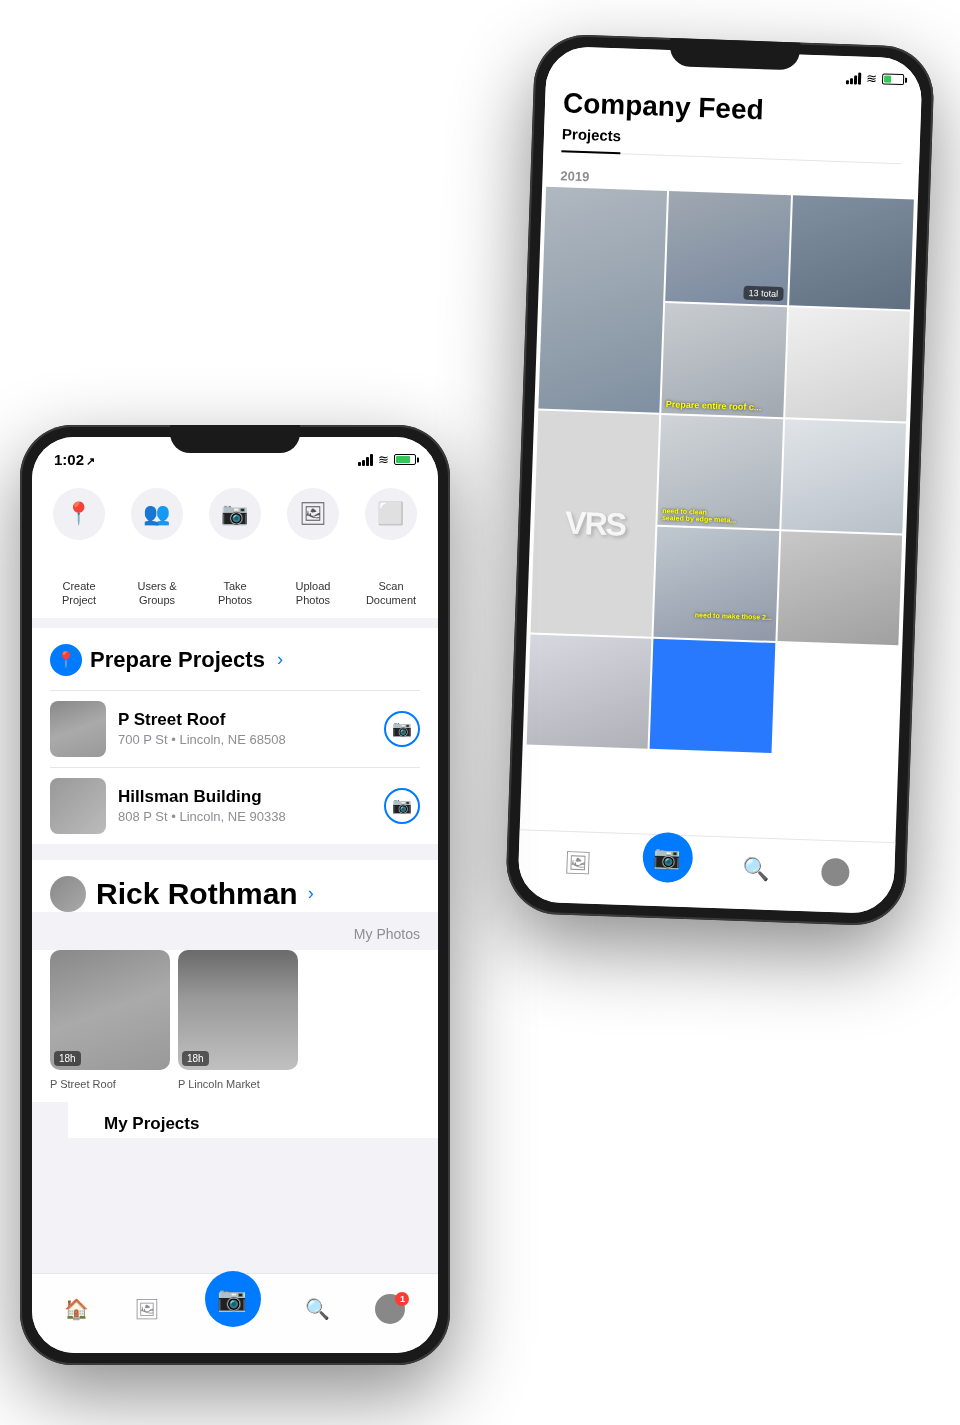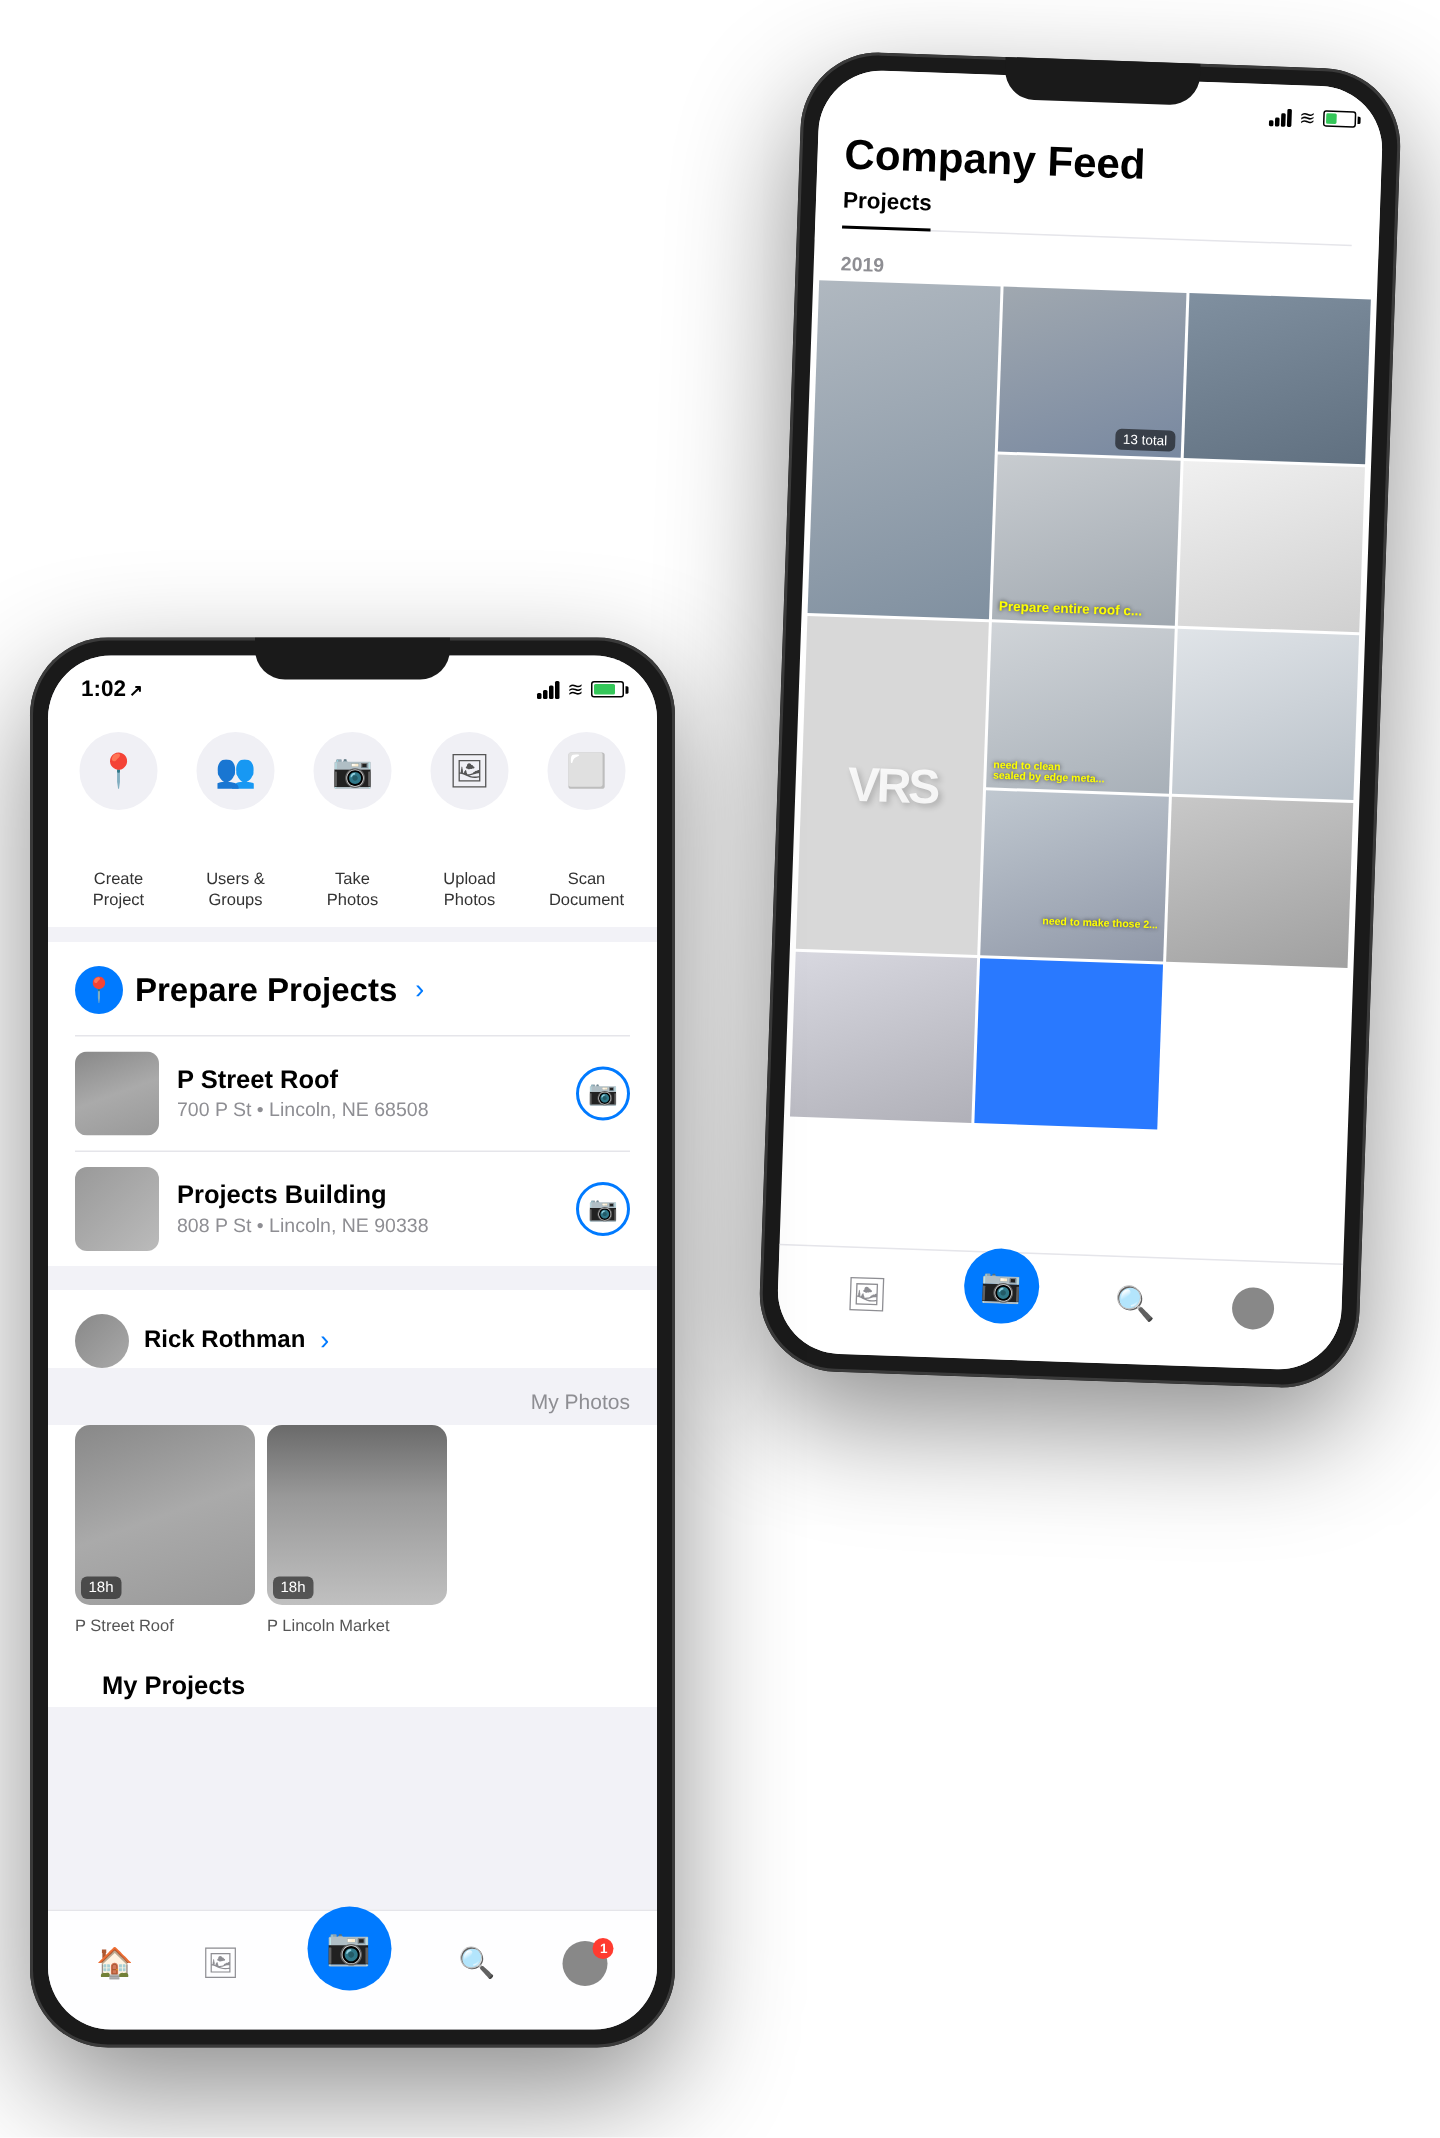--- a/index.html
+++ b/index.html
@@ -237,21 +237,21 @@
       gap: 10px;
       margin-bottom: 14px;
     }
     .user-avatar {
       width: 36px; height: 36px;
       border-radius: 50%;
       background: linear-gradient(135deg, #888 0%, #aaa 100%);
       overflow: hidden;
     }
     .user-name {
-      font-size: 16px;
+      font-size: 30px;
       font-weight: 700;
       color: #000;
     }
     .user-chevron {
       font-size: 18px;
       color: #007aff;
     }
 
     .my-photos-label {
       font-size: 14px;
@@ -290,20 +290,21 @@
       margin-top: 4px;
       padding: 0 18px;
     }
 
     .my-projects-label {
       font-size: 17px;
       font-weight: 600;
       color: #000;
       padding: 12px 36px 4px;
       background: #fff;
+      margin-left: 36px;
     }
 
     
     .tab-bar {
       position: absolute;
       bottom: 0; left: 0; right: 0;
       height: 80px;
       background: rgba(255,255,255,0.92);
       border-top: 1px solid #e5e5ea;
       display: flex;
@@ -653,21 +654,21 @@
             <div class="project-addr">700 P St • Lincoln, NE 68508</div>
           </div>
           <div class="project-camera">📷</div>
         </div>
 
         <div class="project-row">
           <div class="project-thumb">
             <div class="project-thumb-inner" style="background: linear-gradient(135deg, #999 0%, #bbb 100%);"></div>
           </div>
           <div class="project-info">
-            <div class="project-name">Projects Building</div>
+            <div class="project-name">Hillsman Building</div>
             <div class="project-addr">808 P St • Lincoln, NE 90338</div>
           </div>
           <div class="project-camera">📷</div>
         </div>
       </div>
 
       <div class="divider"></div>
 
       <div class="user-section">
         <div class="user-header">

